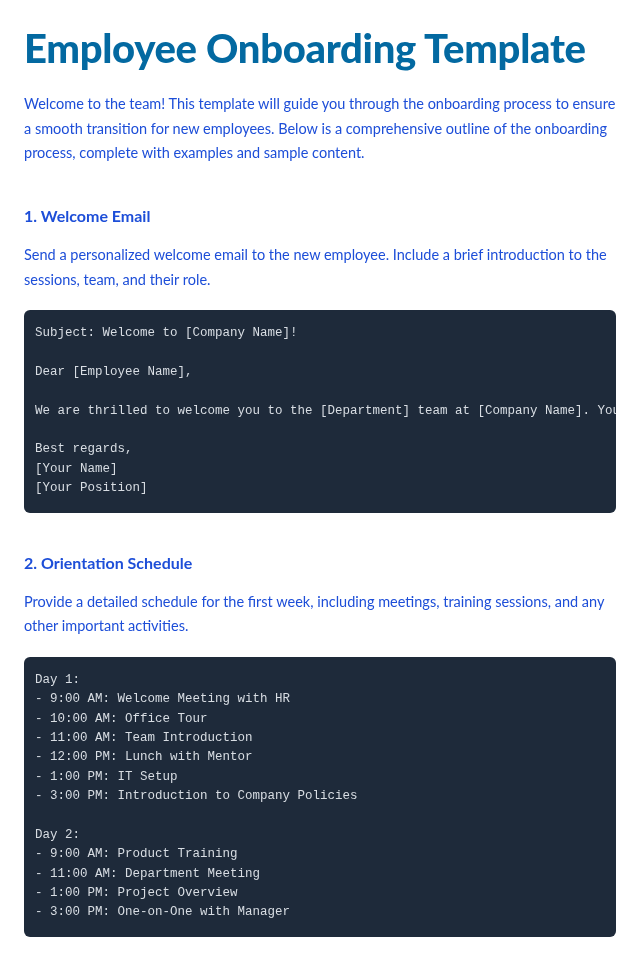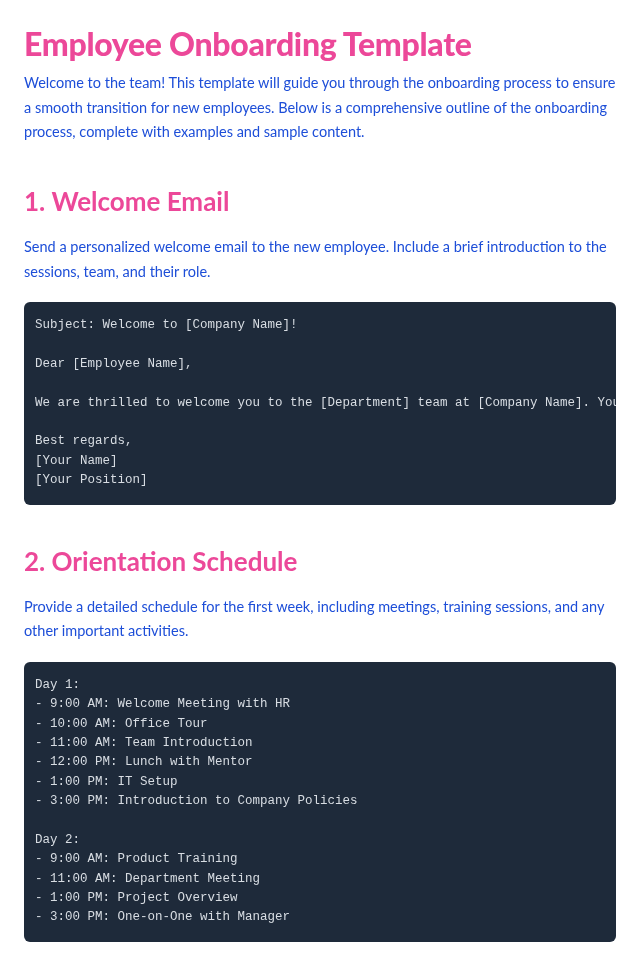--- a/index.html
+++ b/index.html
@@ -4,30 +4,30 @@
 <style>
   * { margin: 0; padding: 0; box-sizing: border-box; }
   body {
     font-family: 'Lato', 'Helvetica Neue', Arial, sans-serif;
     background: #ffffff;
     color: #333;
     width: 640px;
     padding: 24px 24px 0 24px;
   }
   h1 {
-    font-size: 32px;
+    font-size: 40px;
     font-weight: 900;
-    color: #ec4899;
-    margin-bottom: 8px;
+    color: #0369a1;
+    margin-bottom: 20px;
     letter-spacing: -0.3px;
   }
   h2 {
-    font-size: 26px;
+    font-size: 16px;
     font-weight: 700;
-    color: #ec4899;
+    color: #1d4ed8;
     margin-top: 40px;
     margin-bottom: 18px;
   }
   p {
     font-size: 14.5px;
     line-height: 1.7;
     color: #1d4ed8;
     margin-bottom: 8px;
   }
   .code-block {

